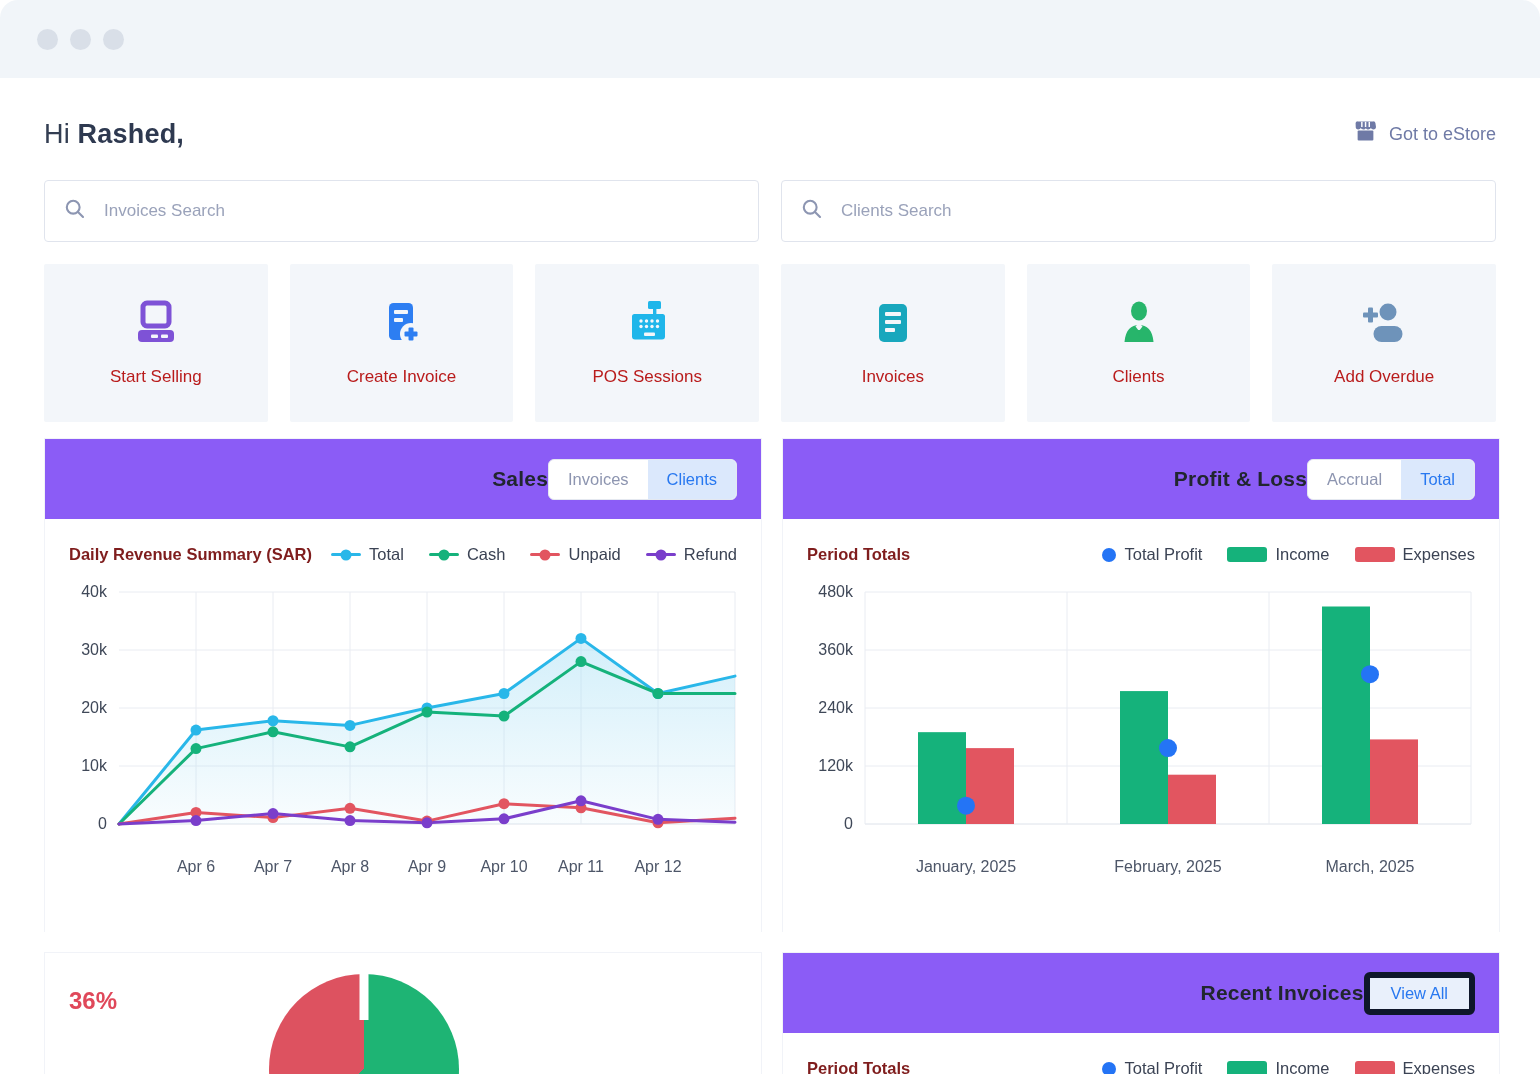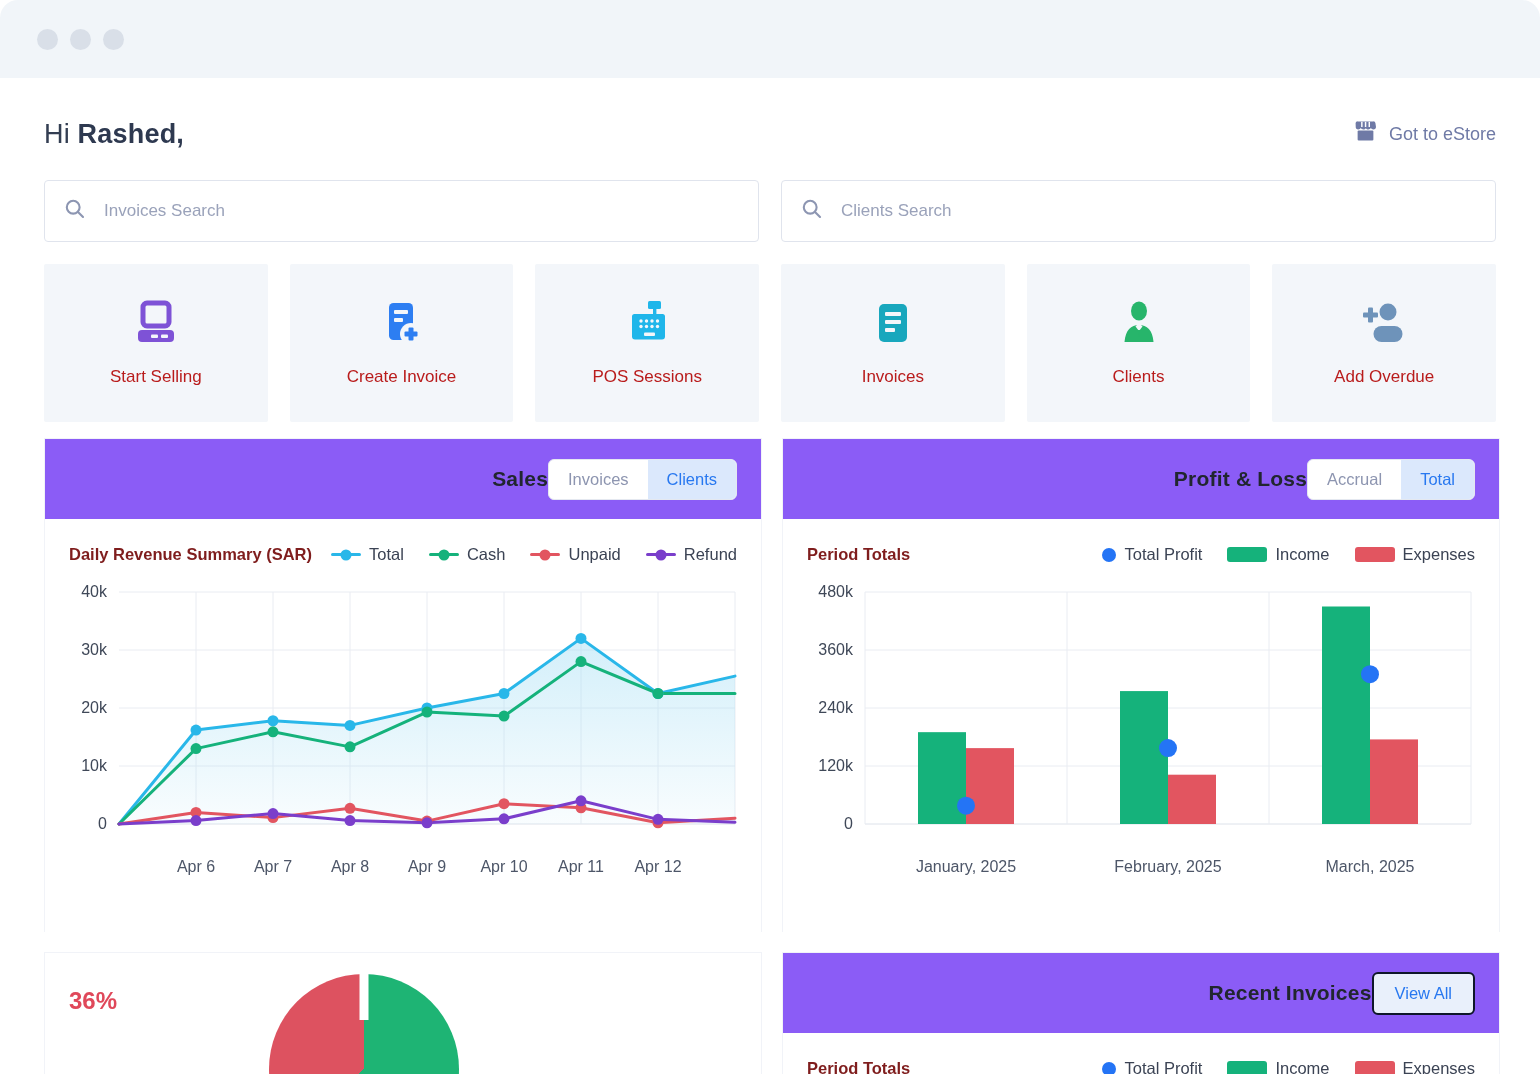--- a/index.html
+++ b/index.html
@@ -29,21 +29,21 @@
   .card-head { height:80px; background:#8b5cf6; display:flex; align-items:center; justify-content:flex-end; padding:0 24px; }
   .card-title { font-size:21px; font-weight:700; color:#21262f; letter-spacing:.2px; }
   .card-body { background:#fff; padding:26px 24px 0 24px; position:relative; }
   .top-card .card-body { height:413px; }
   .bot-card .card-body { height:160px; overflow:hidden; }
 
   .toggle { display:flex; background:#fff; border:1px solid #e4e8f0; border-radius:6px; overflow:hidden; height:41px; }
   .tg-seg { padding:0 19px; line-height:39px; font-size:16.5px; color:#8d95b0; cursor:pointer; white-space:nowrap; }
   .tg-seg.active { background:#dbe8fc; color:#2878f0; }
 
-  .viewall-btn { height:43px; padding:0 21px; background:#e9f0fb; border:2px solid #0f172a; border-radius:6px; color:#2878f0; font-size:16.5px; font-family:inherit; cursor:pointer; }
+  .viewall-btn { height:43px; padding:0 21px; background:#e9f0fb; border:6px solid #0f172a; border-radius:6px; color:#2878f0; font-size:16.5px; font-family:inherit; cursor:pointer; }
 
   .legend-row { display:flex; align-items:center; justify-content:space-between; }
   .chart-subtitle { font-size:16.5px; color:#7f1d1d;font-weight:bold; }
   .legend { display:flex; align-items:center; gap:25px; }
   .legend-item { display:flex; align-items:center; gap:8px; font-size:16.5px; color:#3b4354; cursor:pointer; }
   .mk-line { width:30px; height:3px; border-radius:2px; position:relative; display:inline-block; }
   .mk-line i { position:absolute; left:50%; top:50%; width:11px; height:11px; border-radius:50%; transform:translate(-50%,-50%); }
   .mk-rect { width:40px; height:15px; border-radius:3px; display:inline-block; }
   .mk-dot { width:14px; height:14px; border-radius:50%; display:inline-block; }
 

